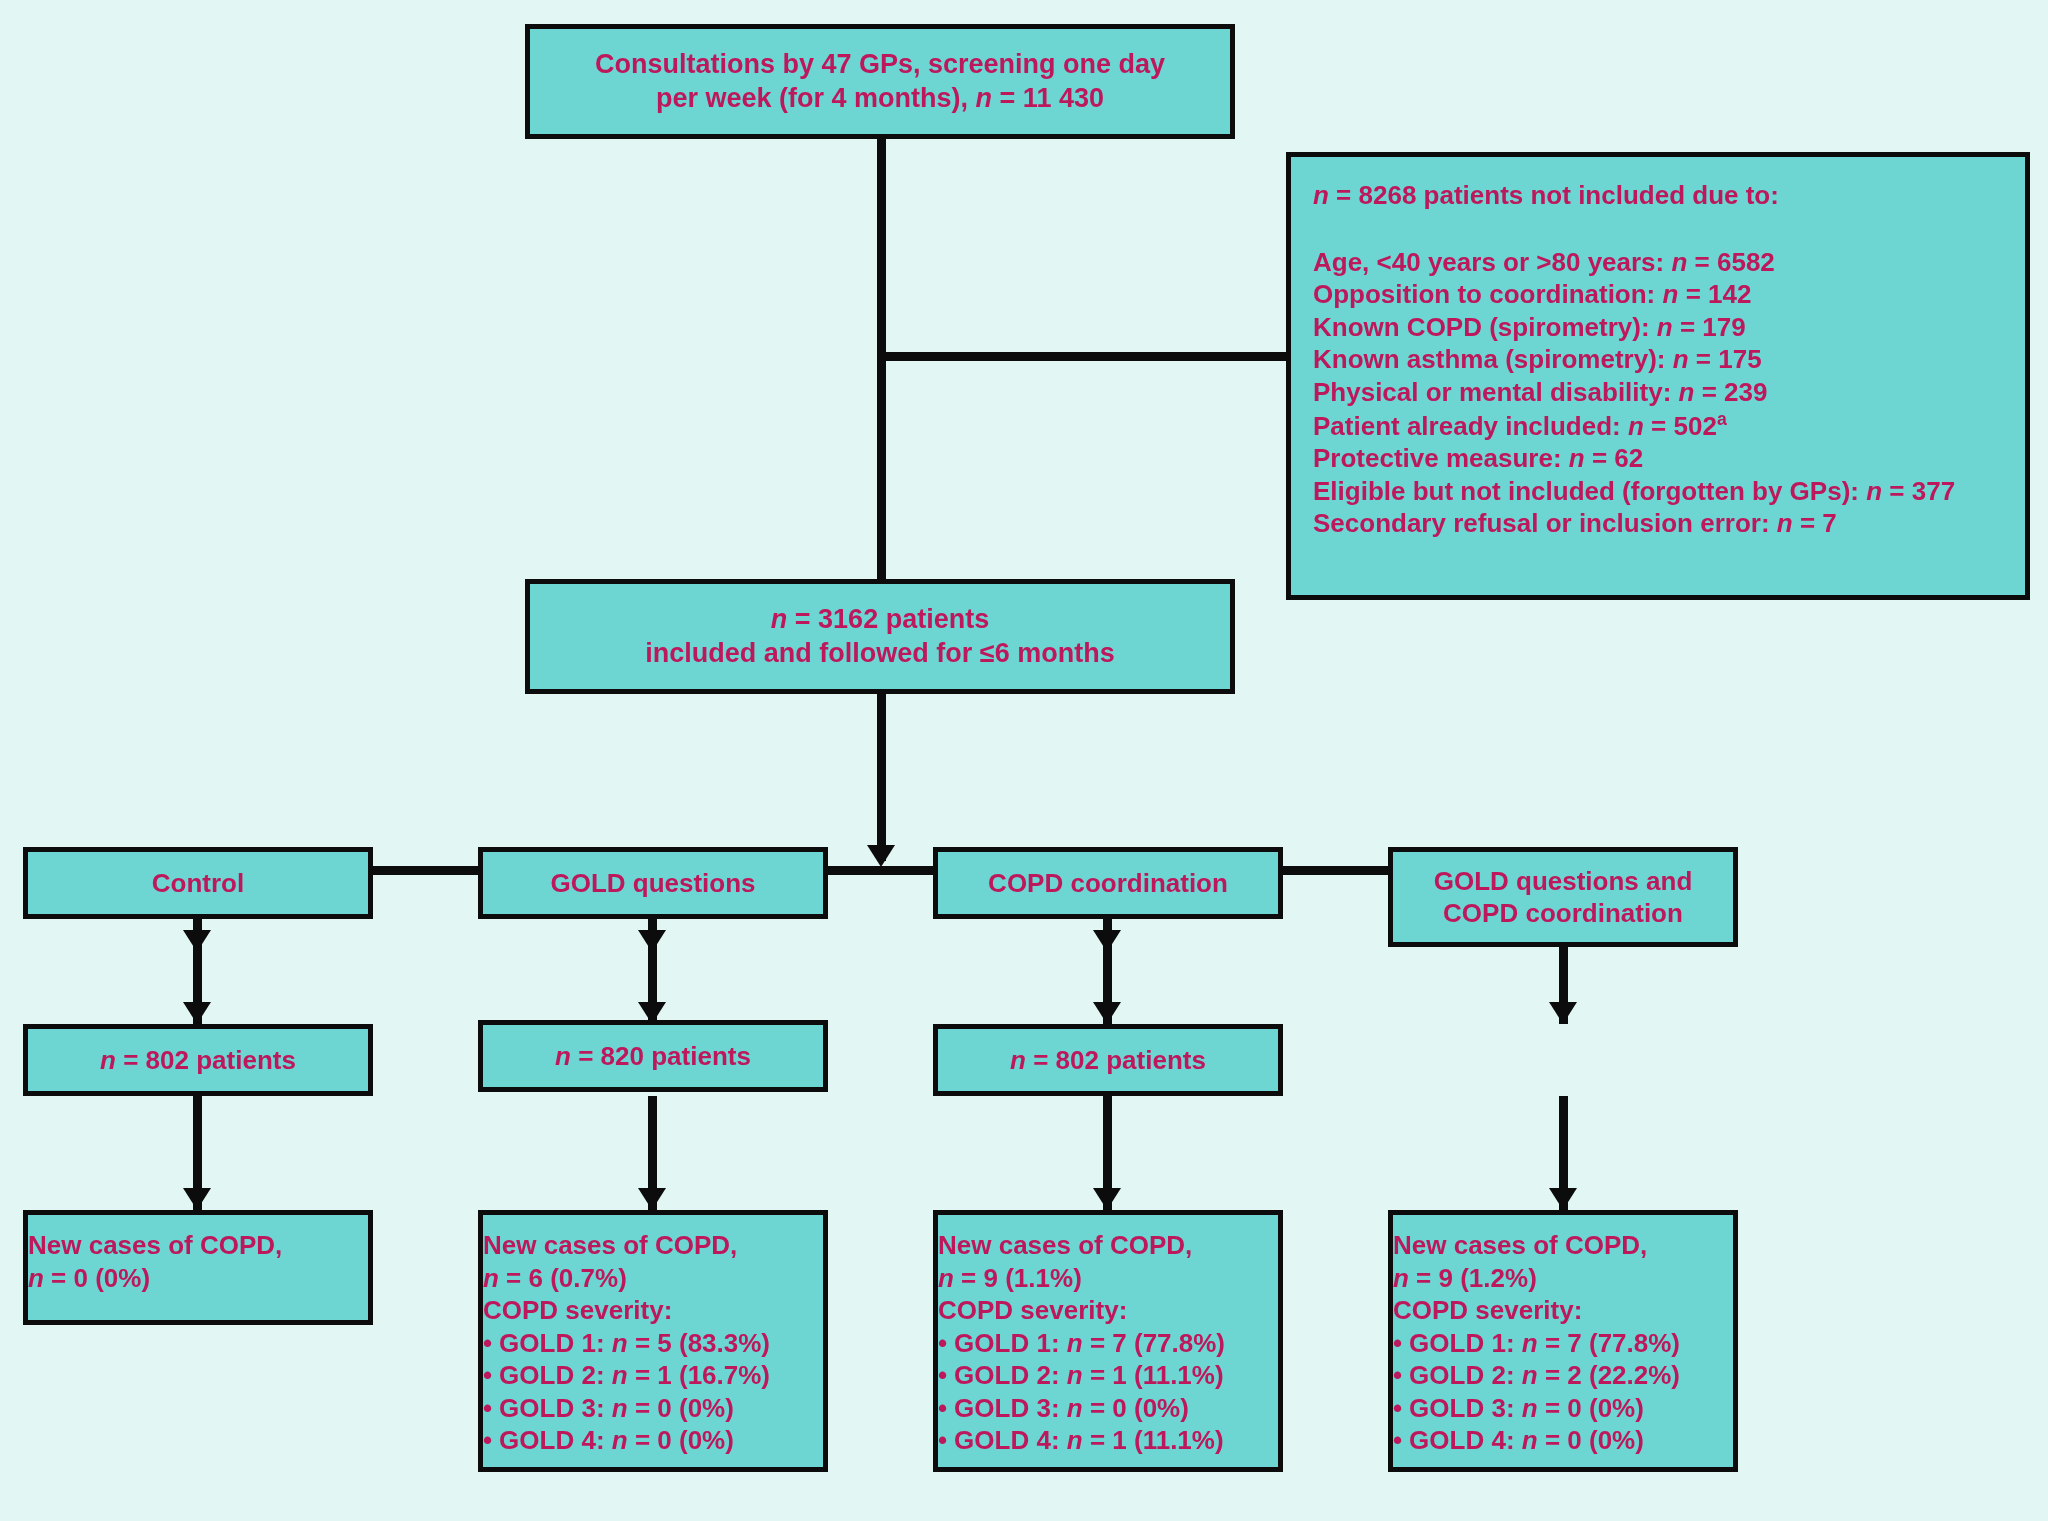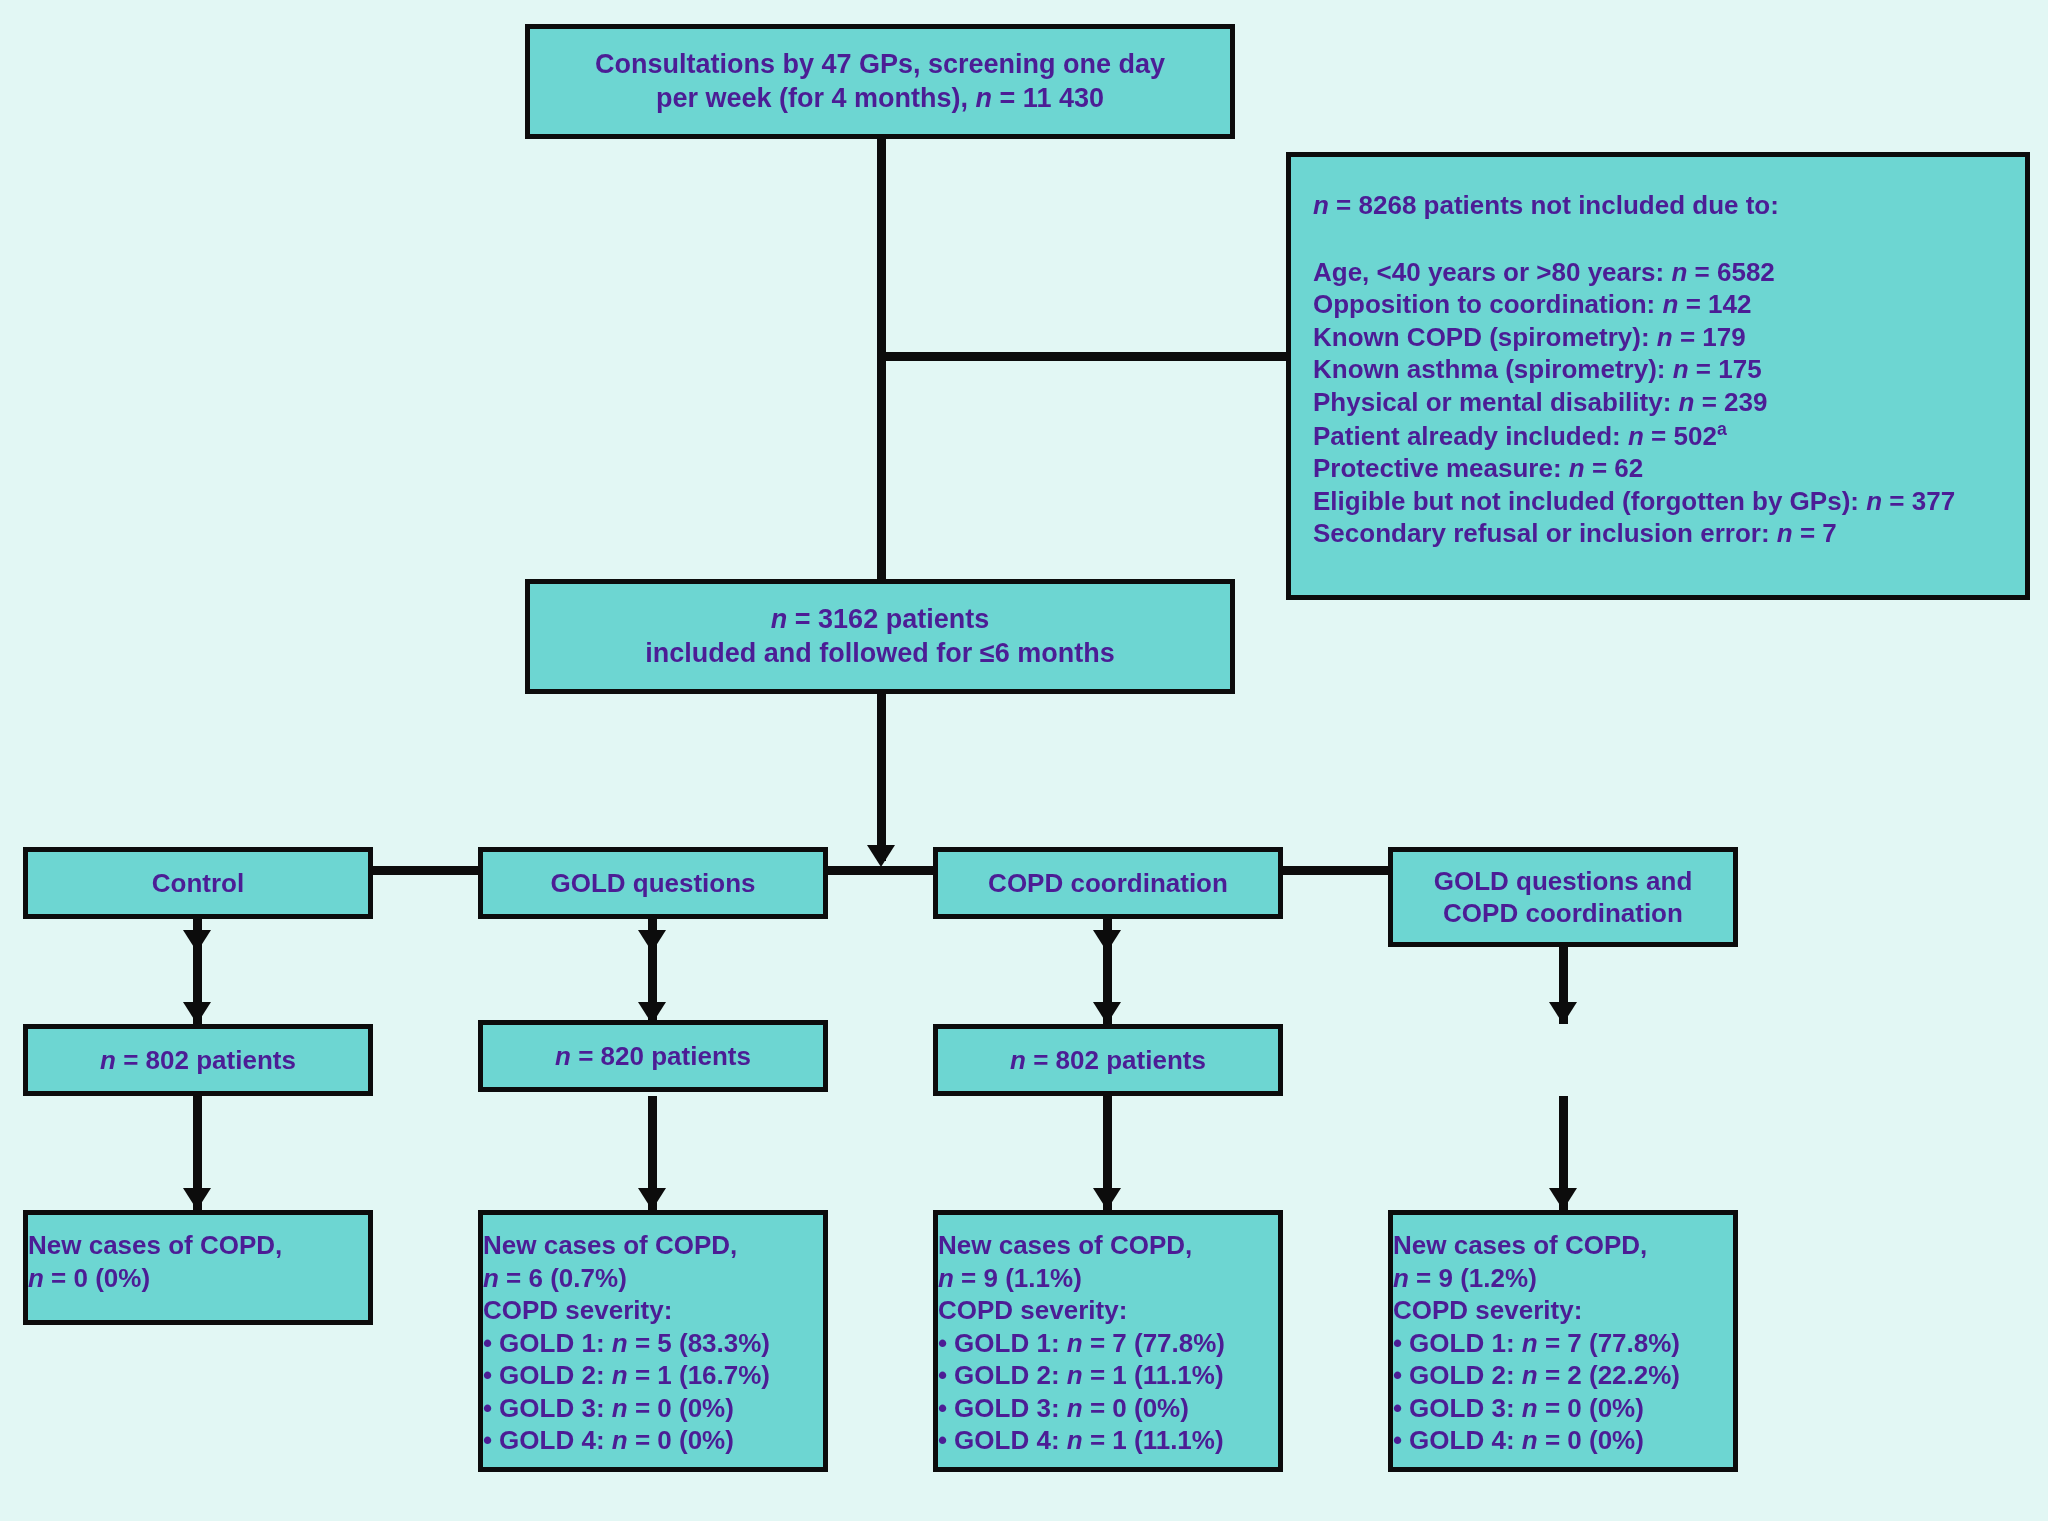--- a/index.html
+++ b/index.html
@@ -16,21 +16,21 @@
     height: 1521px;
     background: #e2f7f4;
     overflow: hidden;
   }
   .box {
     position: absolute;
     box-sizing: border-box;
     background: #6dd6d2;
     border: 5px solid #0c0c0c;
     font-weight: bold;
-    color: #4c1d95;
+    color: #be185d;
     line-height: 1.25;
   }
   .box.center {
     display: flex;
     align-items: center;
     justify-content: center;
     text-align: center;
   }
   .box.left {
     text-align: left;
@@ -44,21 +44,21 @@
   .hline { height: 7px; }
   .arrow {
     position: absolute;
     width: 0;
     height: 0;
     border-left: 14px solid transparent;
     border-right: 14px solid transparent;
     border-top: 22px solid #0c0c0c;
   }
   .title-box { font-size: 27px; padding: 0 14px; }
-  .excl-box { font-size: 26px; padding: 32px 22px; }
+  .excl-box { font-size: 26px; padding: 22px 22px; }
   .excl-head { margin-bottom: 34px; }
   .excl-row { white-space: nowrap; }
   .incl-box { font-size: 27px; padding: 0 14px; }
   .grp-box { font-size: 26px; }
   .cnt-box { font-size: 26px; }
   .res-box { font-size: 26px; padding: 14px 0; }
   .res-row { white-space: nowrap; }
   .bullet { margin-right: 7px; }
   sup { font-size: 0.68em; vertical-align: super; }
 </style>

